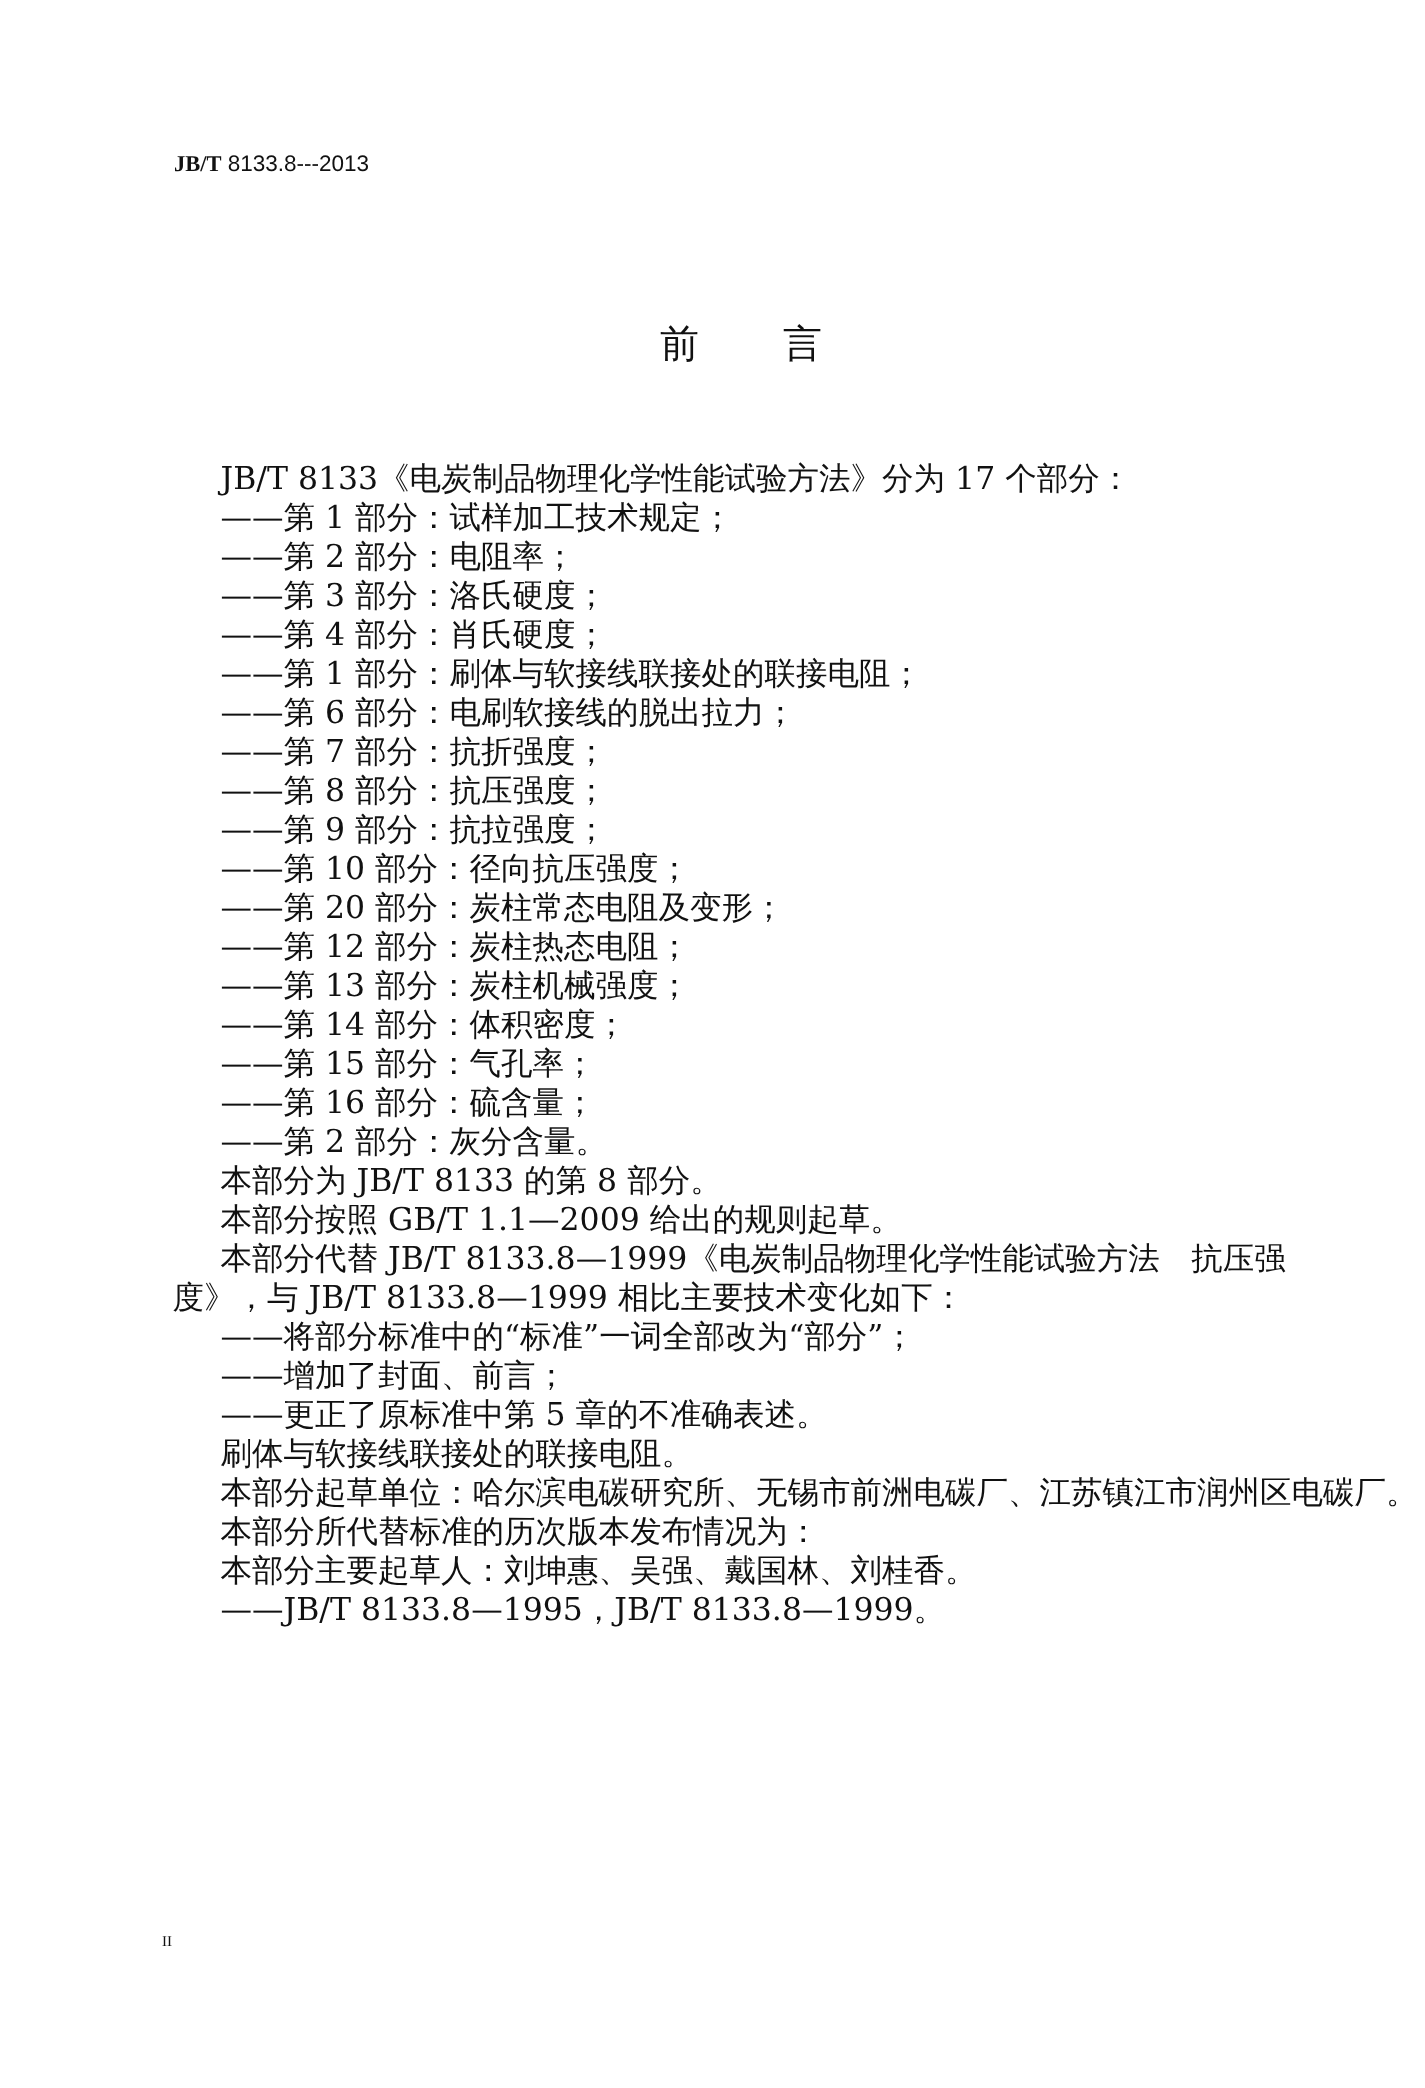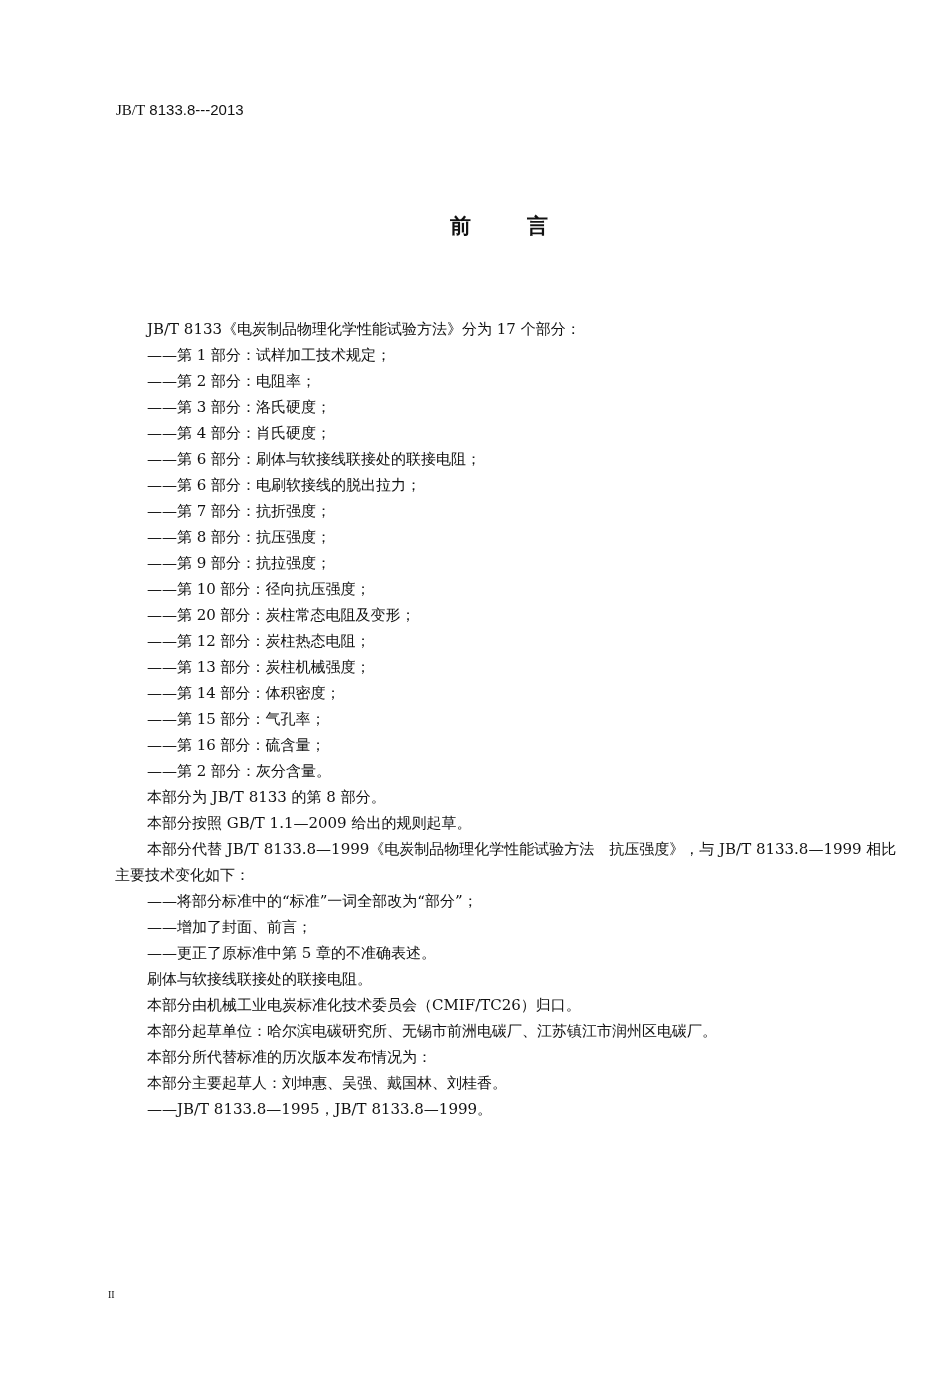--- a/index.html
+++ b/index.html
@@ -1,23 +1,23 @@
 <!DOCTYPE html>
 <html><head>
 <meta charset="utf-8">
 <style>
   html, body { margin:0; padding:0; background:#fff; }
   body { width:950px; height:1392px; position:relative; overflow:hidden;
          font-family:"DejaVu Serif","Liberation Serif",serif; color:#111; }
   .header { position:absolute; left:116px; top:101px; font-family:"Liberation Sans","DejaVu Sans",sans-serif; font-size:15px; }
-  .header b { font-family:"Liberation Serif",serif; font-weight:normal; }
-  .title { position:absolute; left:450px; top:212px; font-size:21px; font-family:"DejaVu Sans",sans-serif; letter-spacing:0;font-weight:bold; }
+  .header b { font-family:"Liberation Serif",serif; font-weight:bold; }
+  .title { position:absolute; left:440px; top:212px; font-size:26px; font-family:"DejaVu Sans",sans-serif; letter-spacing:0; }
   .title span { display:inline-block; }
   .title .sp { width:56px; }
-  .body { position:absolute; left:115px; top:316px; width:790px; font-size:15px; }
+  .body { position:absolute; left:115px; top:306px; width:790px; font-size:21px; }
   .line { height:26px; line-height:26px; white-space:nowrap; }
   .ind { padding-left:32px; }
   .wrap { white-space:normal; text-indent:32px; line-height:26px; }
   .footer { position:absolute; left:108px; top:1289px; font-size:10px; font-family:"Liberation Serif",serif; }
 </style>
 </head>
 <body>
 
 <div class="header"><b>JB/T</b><span> 8133.8---2013</span></div>
 
@@ -25,41 +25,40 @@
   <span>前</span><span class="sp"></span><span>言</span>
 </div>
 
 <div class="body">
   <div class="line ind">JB/T 8133《电炭制品物理化学性能试验方法》分为 17 个部分：</div>
   <div>
     <div class="line ind">——第 1 部分：试样加工技术规定；</div>
     <div class="line ind">——第 2 部分：电阻率；</div>
     <div class="line ind">——第 3 部分：洛氏硬度；</div>
     <div class="line ind">——第 4 部分：肖氏硬度；</div>
-    <div class="line ind">——第 6 部分：刷体与软接线联接处的联接电阻；</div>
+    <div class="line ind">——第 1 部分：刷体与软接线联接处的联接电阻；</div>
     <div class="line ind">——第 6 部分：电刷软接线的脱出拉力；</div>
     <div class="line ind">——第 7 部分：抗折强度；</div>
     <div class="line ind">——第 8 部分：抗压强度；</div>
     <div class="line ind">——第 9 部分：抗拉强度；</div>
     <div class="line ind">——第 10 部分：径向抗压强度；</div>
     <div class="line ind">——第 20 部分：炭柱常态电阻及变形；</div>
     <div class="line ind">——第 12 部分：炭柱热态电阻；</div>
     <div class="line ind">——第 13 部分：炭柱机械强度；</div>
     <div class="line ind">——第 14 部分：体积密度；</div>
     <div class="line ind">——第 15 部分：气孔率；</div>
     <div class="line ind">——第 16 部分：硫含量；</div>
     <div class="line ind">——第 2 部分：灰分含量。</div>
   </div>
   <div class="line ind">本部分为 JB/T 8133 的第 8 部分。</div>
   <div class="line ind">本部分按照 GB/T 1.1—2009 给出的规则起草。</div>
   <div class="wrap">本部分代替 JB/T 8133.8—1999《电炭制品物理化学性能试验方法　抗压强度》，与 JB/T 8133.8—1999 相比主要技术变化如下：</div>
   <div class="line ind">——将部分标准中的“标准”一词全部改为“部分”；</div>
   <div class="line ind">——增加了封面、前言；</div>
   <div class="line ind">——更正了原标准中第 5 章的不准确表述。</div>
   <div class="line ind">刷体与软接线联接处的联接电阻。</div>
-  <div class="line ind">本部分由机械工业电炭标准化技术委员会（CMIF/TC26）归口。</div>
   <div class="line ind">本部分起草单位：哈尔滨电碳研究所、无锡市前洲电碳厂、江苏镇江市润州区电碳厂。</div>
   <div class="line ind">本部分所代替标准的历次版本发布情况为：</div>
   <div class="line ind">本部分主要起草人：刘坤惠、吴强、戴国林、刘桂香。</div>
   <div class="line ind">——JB/T 8133.8—1995，JB/T 8133.8—1999。</div>
 </div>
 
 <div class="footer">II</div>
 
 </body></html>

